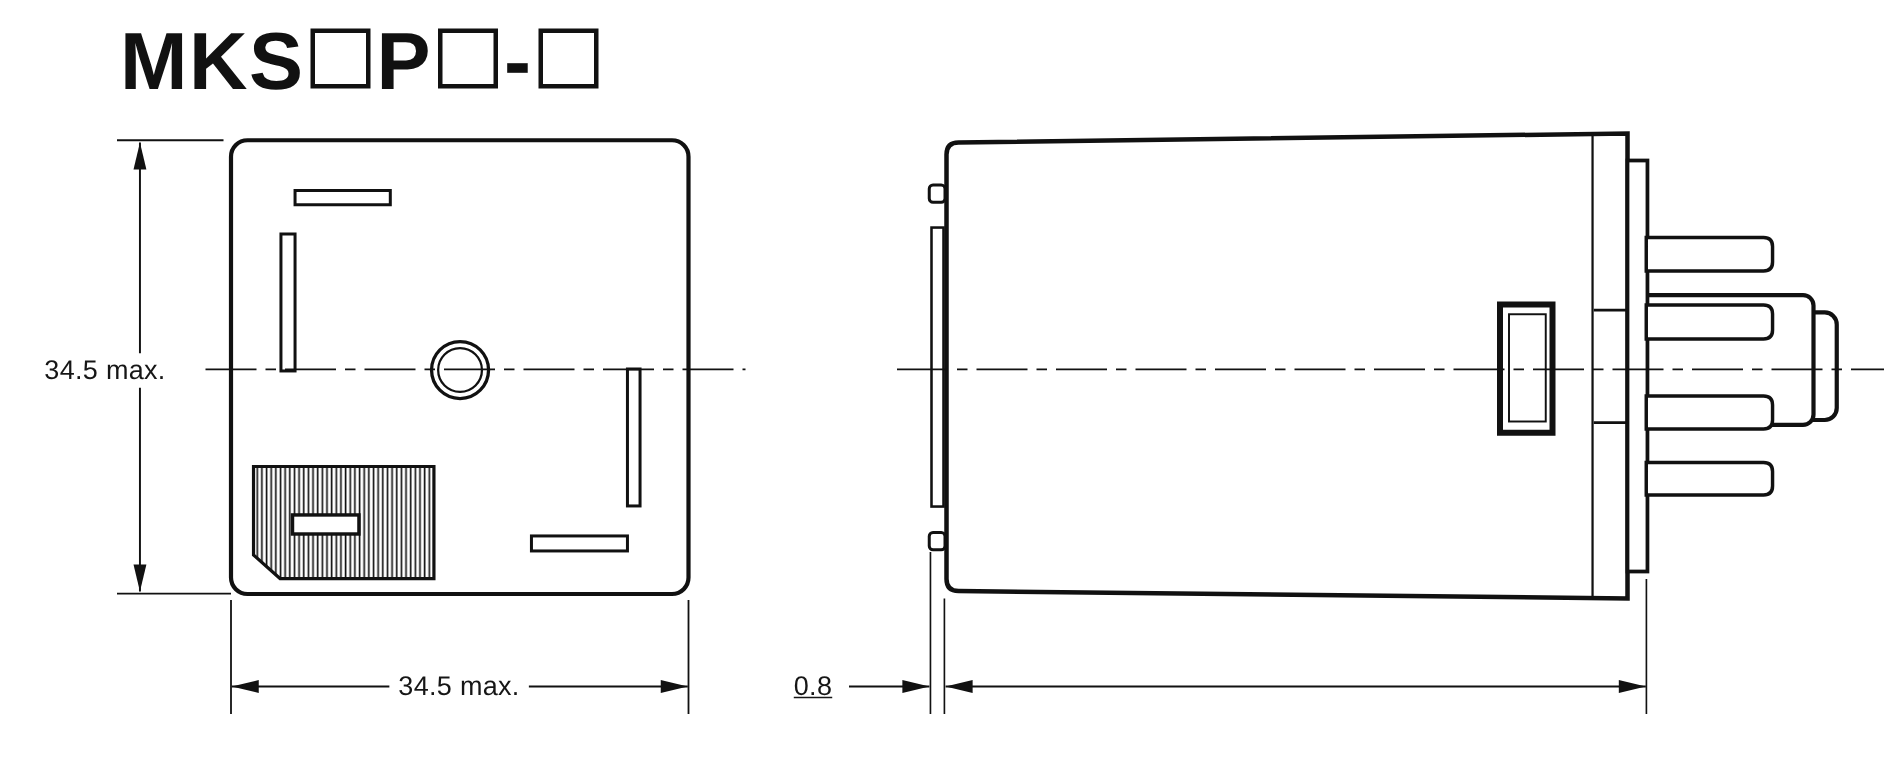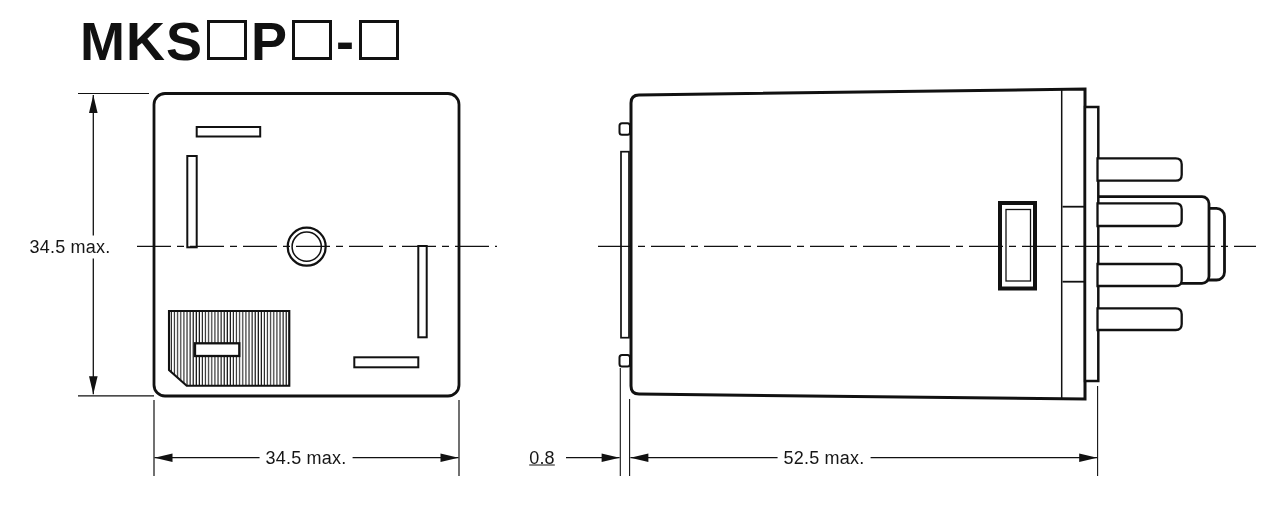--- a/index.html
+++ b/index.html
@@ -147,15 +147,14 @@
       <line x1="1097.6" y1="386" x2="1097.6" y2="476" stroke="#111" stroke-width="1.1"></line>
       <line x1="630.4" y1="457.7" x2="1097.2" y2="457.7" stroke="#111" stroke-width="1.3"></line>
       <polygon points="630.4,457.7 648.4,453.4 648.4,462" fill="#111"></polygon>
       <polygon points="1097.2,457.7 1079.2,453.4 1079.2,462" fill="#111"></polygon>
     </g>
   </svg>
 
   <div class="dim-label" style="left:70px; top:247px;">34.5 max.</div>
   <div class="dim-label" style="left:306px; top:458px;">34.5 max.</div>
   <div class="dim-label" style="left:542px; top:458px;text-decoration:underline;">0.8</div>
-  <div class="dim-label" style="left:824px; top:458px;">52.5 max.</div>
 
 </div>
 
 </body></html>

